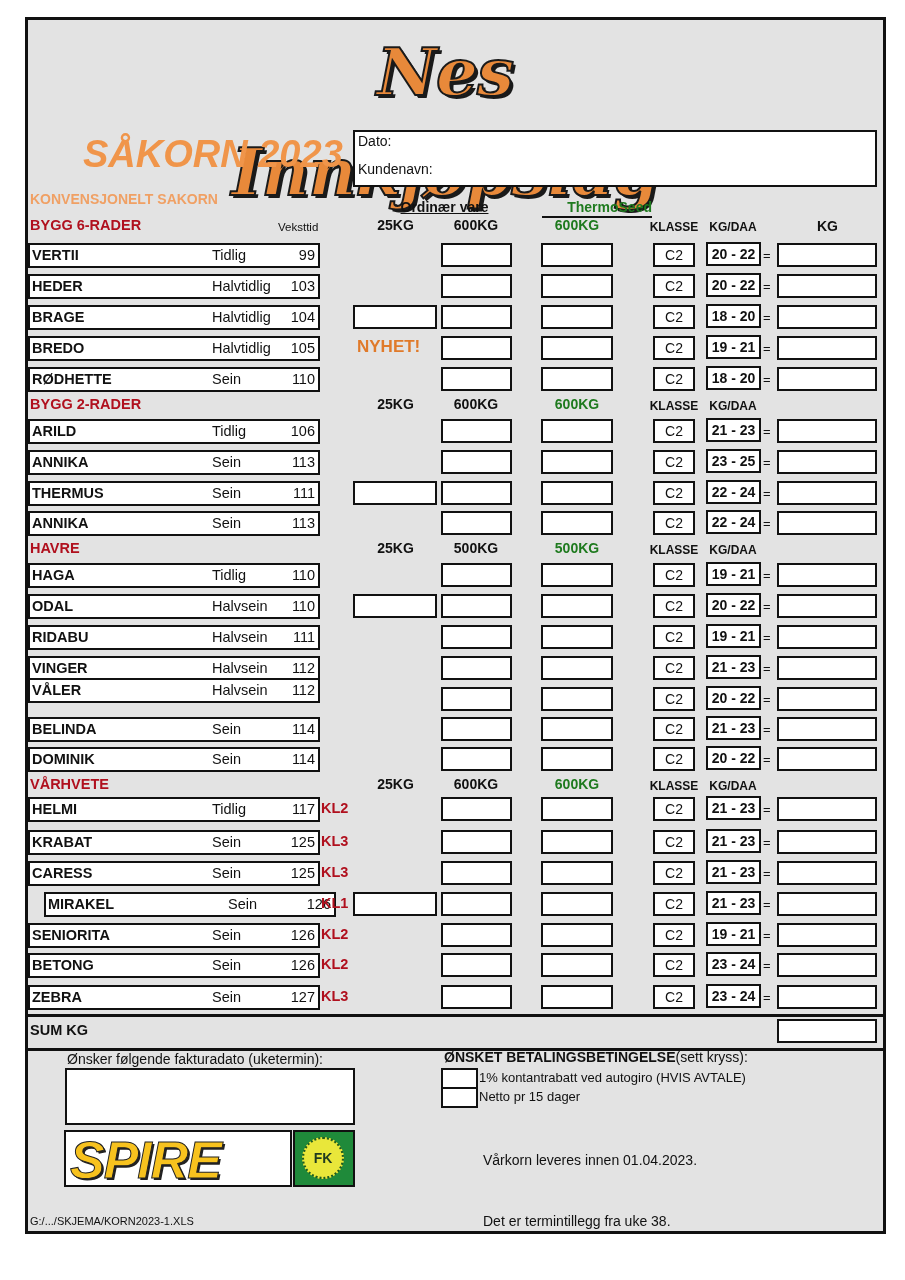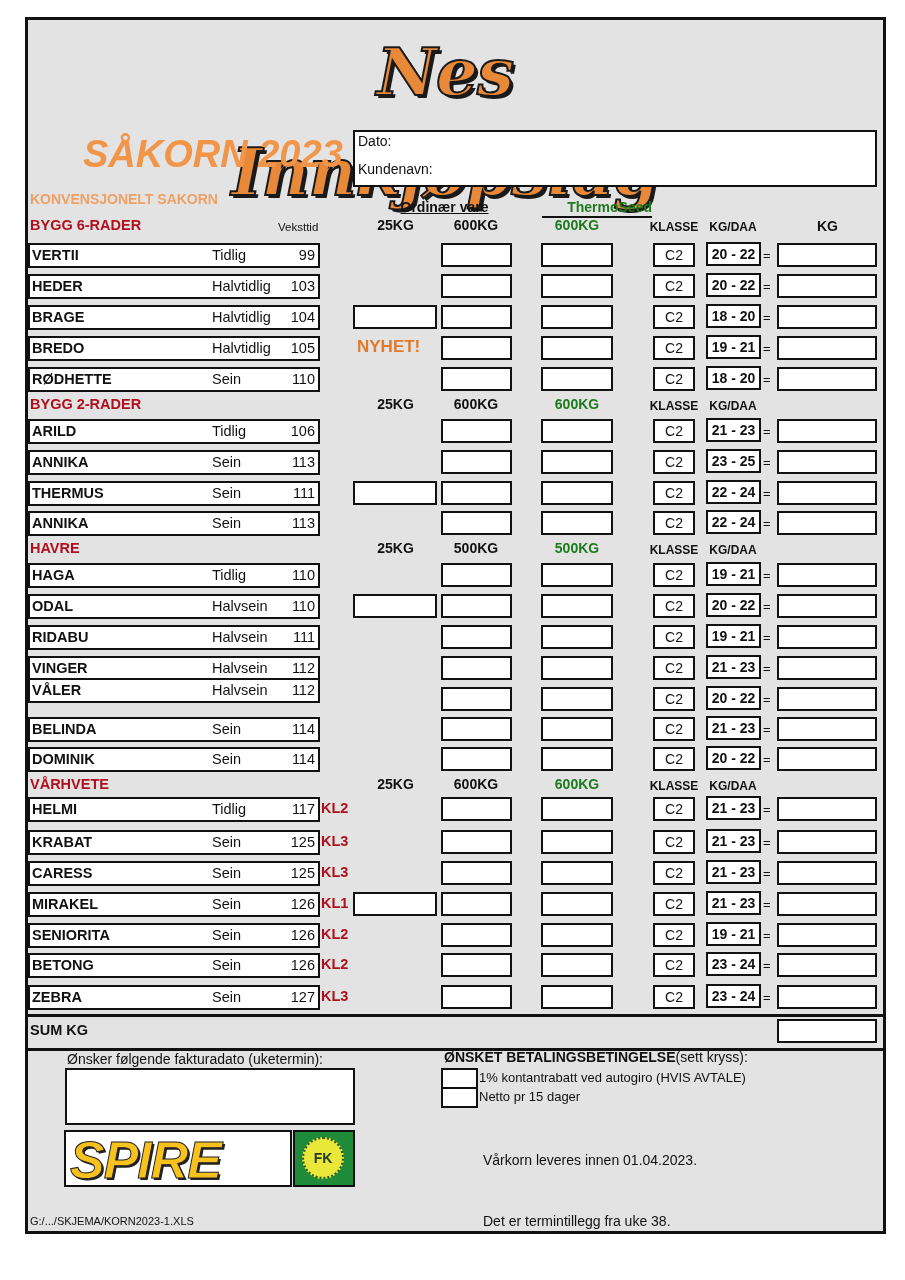--- a/index.html
+++ b/index.html
@@ -294,21 +294,21 @@
       <span class="m">Sein</span>
       <span class="v">125</span>
     </div>
     <div class="kl" style="top:864px;">KL3</div>
     <div class="inp b600" style="top:861px;"></div>
     <div class="inp bts" style="top:861px;"></div>
     <div class="inp bkl" style="top:861px;">C2</div>
     <div class="inp bkg" style="top:860px;">21 - 23</div>
     <div class="eq" style="top:866px;">=</div>
     <div class="inp btot" style="top:861px;"></div>
-    <div class="namebox" style="top:892px;">
+    <div class="namebox" style="top:892px;margin-left:16px;">
       <span class="n">MIRAKEL</span>
       <span class="m">Sein</span>
       <span class="v">126</span>
     </div>
     <div class="kl" style="top:895px;">KL1</div>
     <div class="inp b25" style="top:892px;"></div>
     <div class="inp b600" style="top:892px;"></div>
     <div class="inp bts" style="top:892px;"></div>
     <div class="inp bkl" style="top:892px;">C2</div>
     <div class="inp bkg" style="top:891px;">21 - 23</div>

